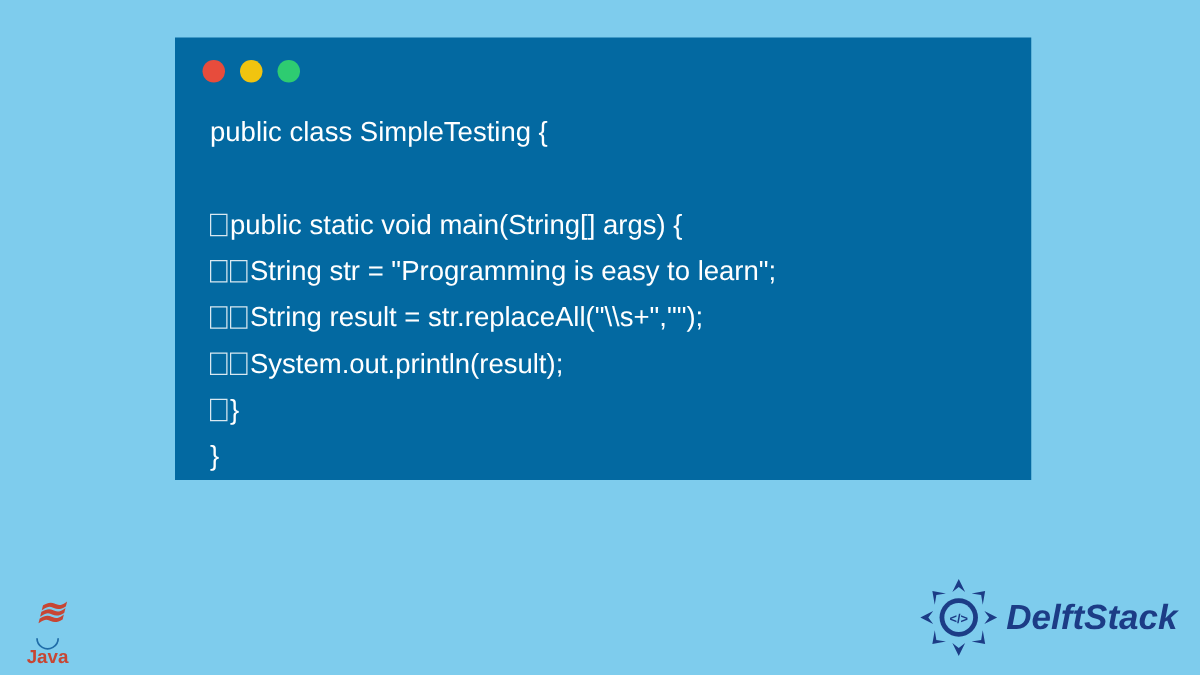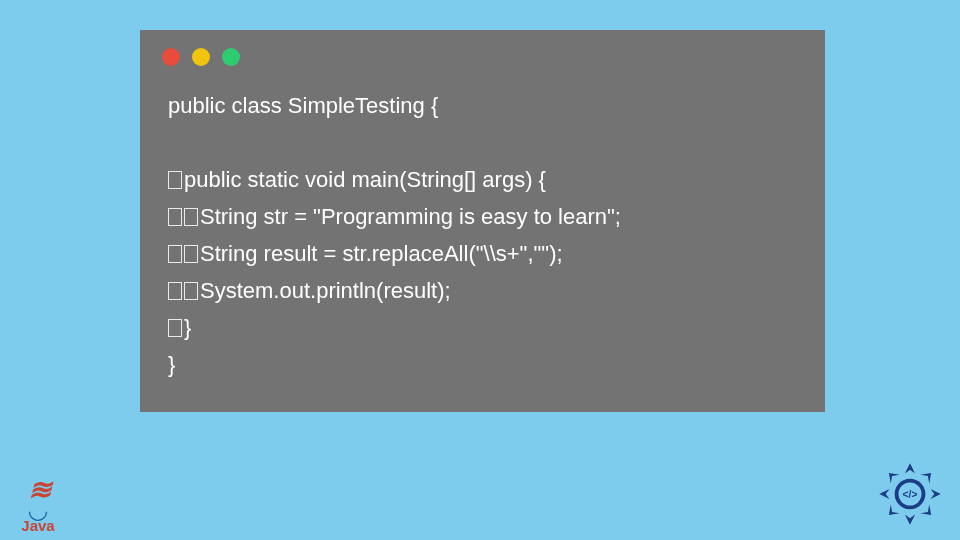--- a/index.html
+++ b/index.html
@@ -9,22 +9,21 @@
     background: #7ECCED;
     position: relative;
     font-family: Arial, Helvetica, sans-serif;
     overflow: hidden;
   }
   .code-window {
     position: absolute;
     left: 140px;
     top: 30px;
     width: 685px;
-    background: #737373;
-    padding-bottom: 28px;
+    background: #0369a1;
   }
   .traffic-lights {
     display: flex;
     gap: 12px;
     padding: 18px 22px 10px 22px;
   }
   .dot {
     width: 18px;
     height: 18px;
     border-radius: 50%;
@@ -123,13 +122,14 @@
         <polygon points="83,17 80,34 78,22 66,20"></polygon>
         <polygon points="83,83 66,80 78,78 80,66"></polygon>
         <polygon points="17,83 20,66 22,78 34,80"></polygon>
         <polygon points="17,17 34,20 22,22 20,34"></polygon>
       </g>
       <circle cx="50" cy="50" r="24" fill="#1C3C86"></circle>
       <circle cx="50" cy="50" r="18" fill="#7ECCED"></circle>
       <text x="50" y="57" text-anchor="middle" font-size="16" font-weight="bold" fill="#1C3C86">&lt;/&gt;</text>
     </svg>
   </div>
+  <div class="brand">DelftStack</div>
 </div>
 
 </body></html>

